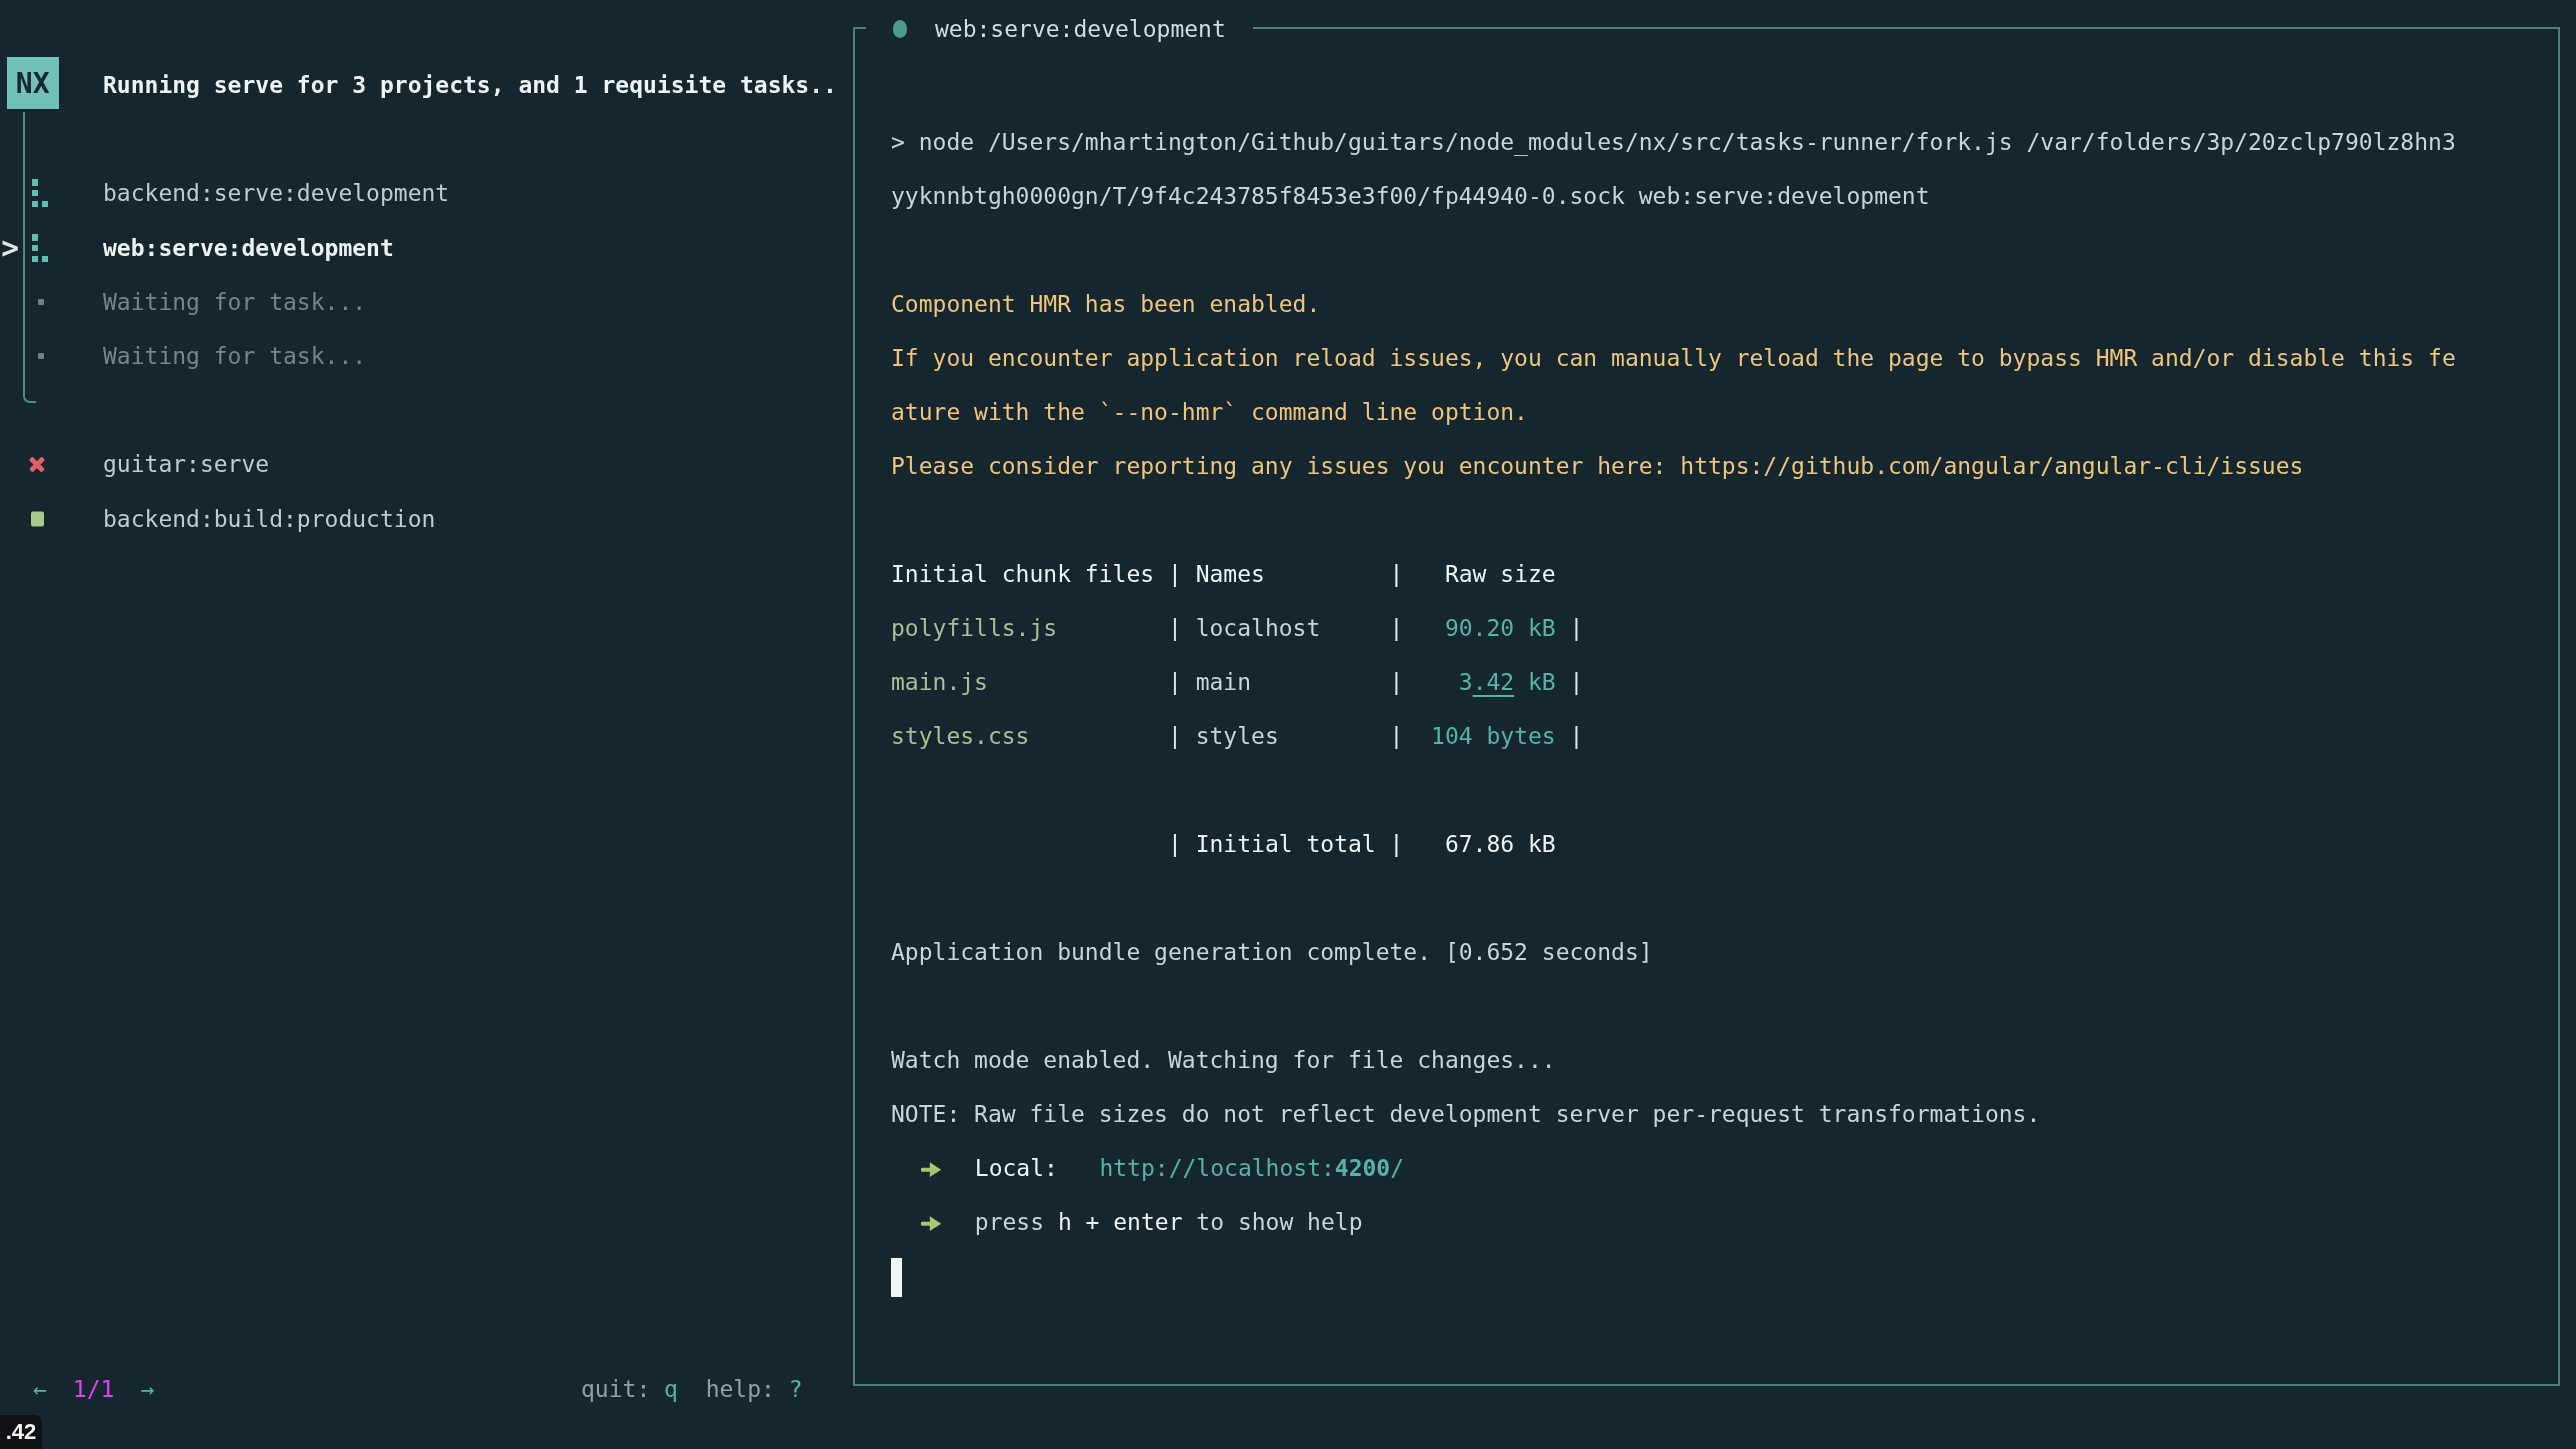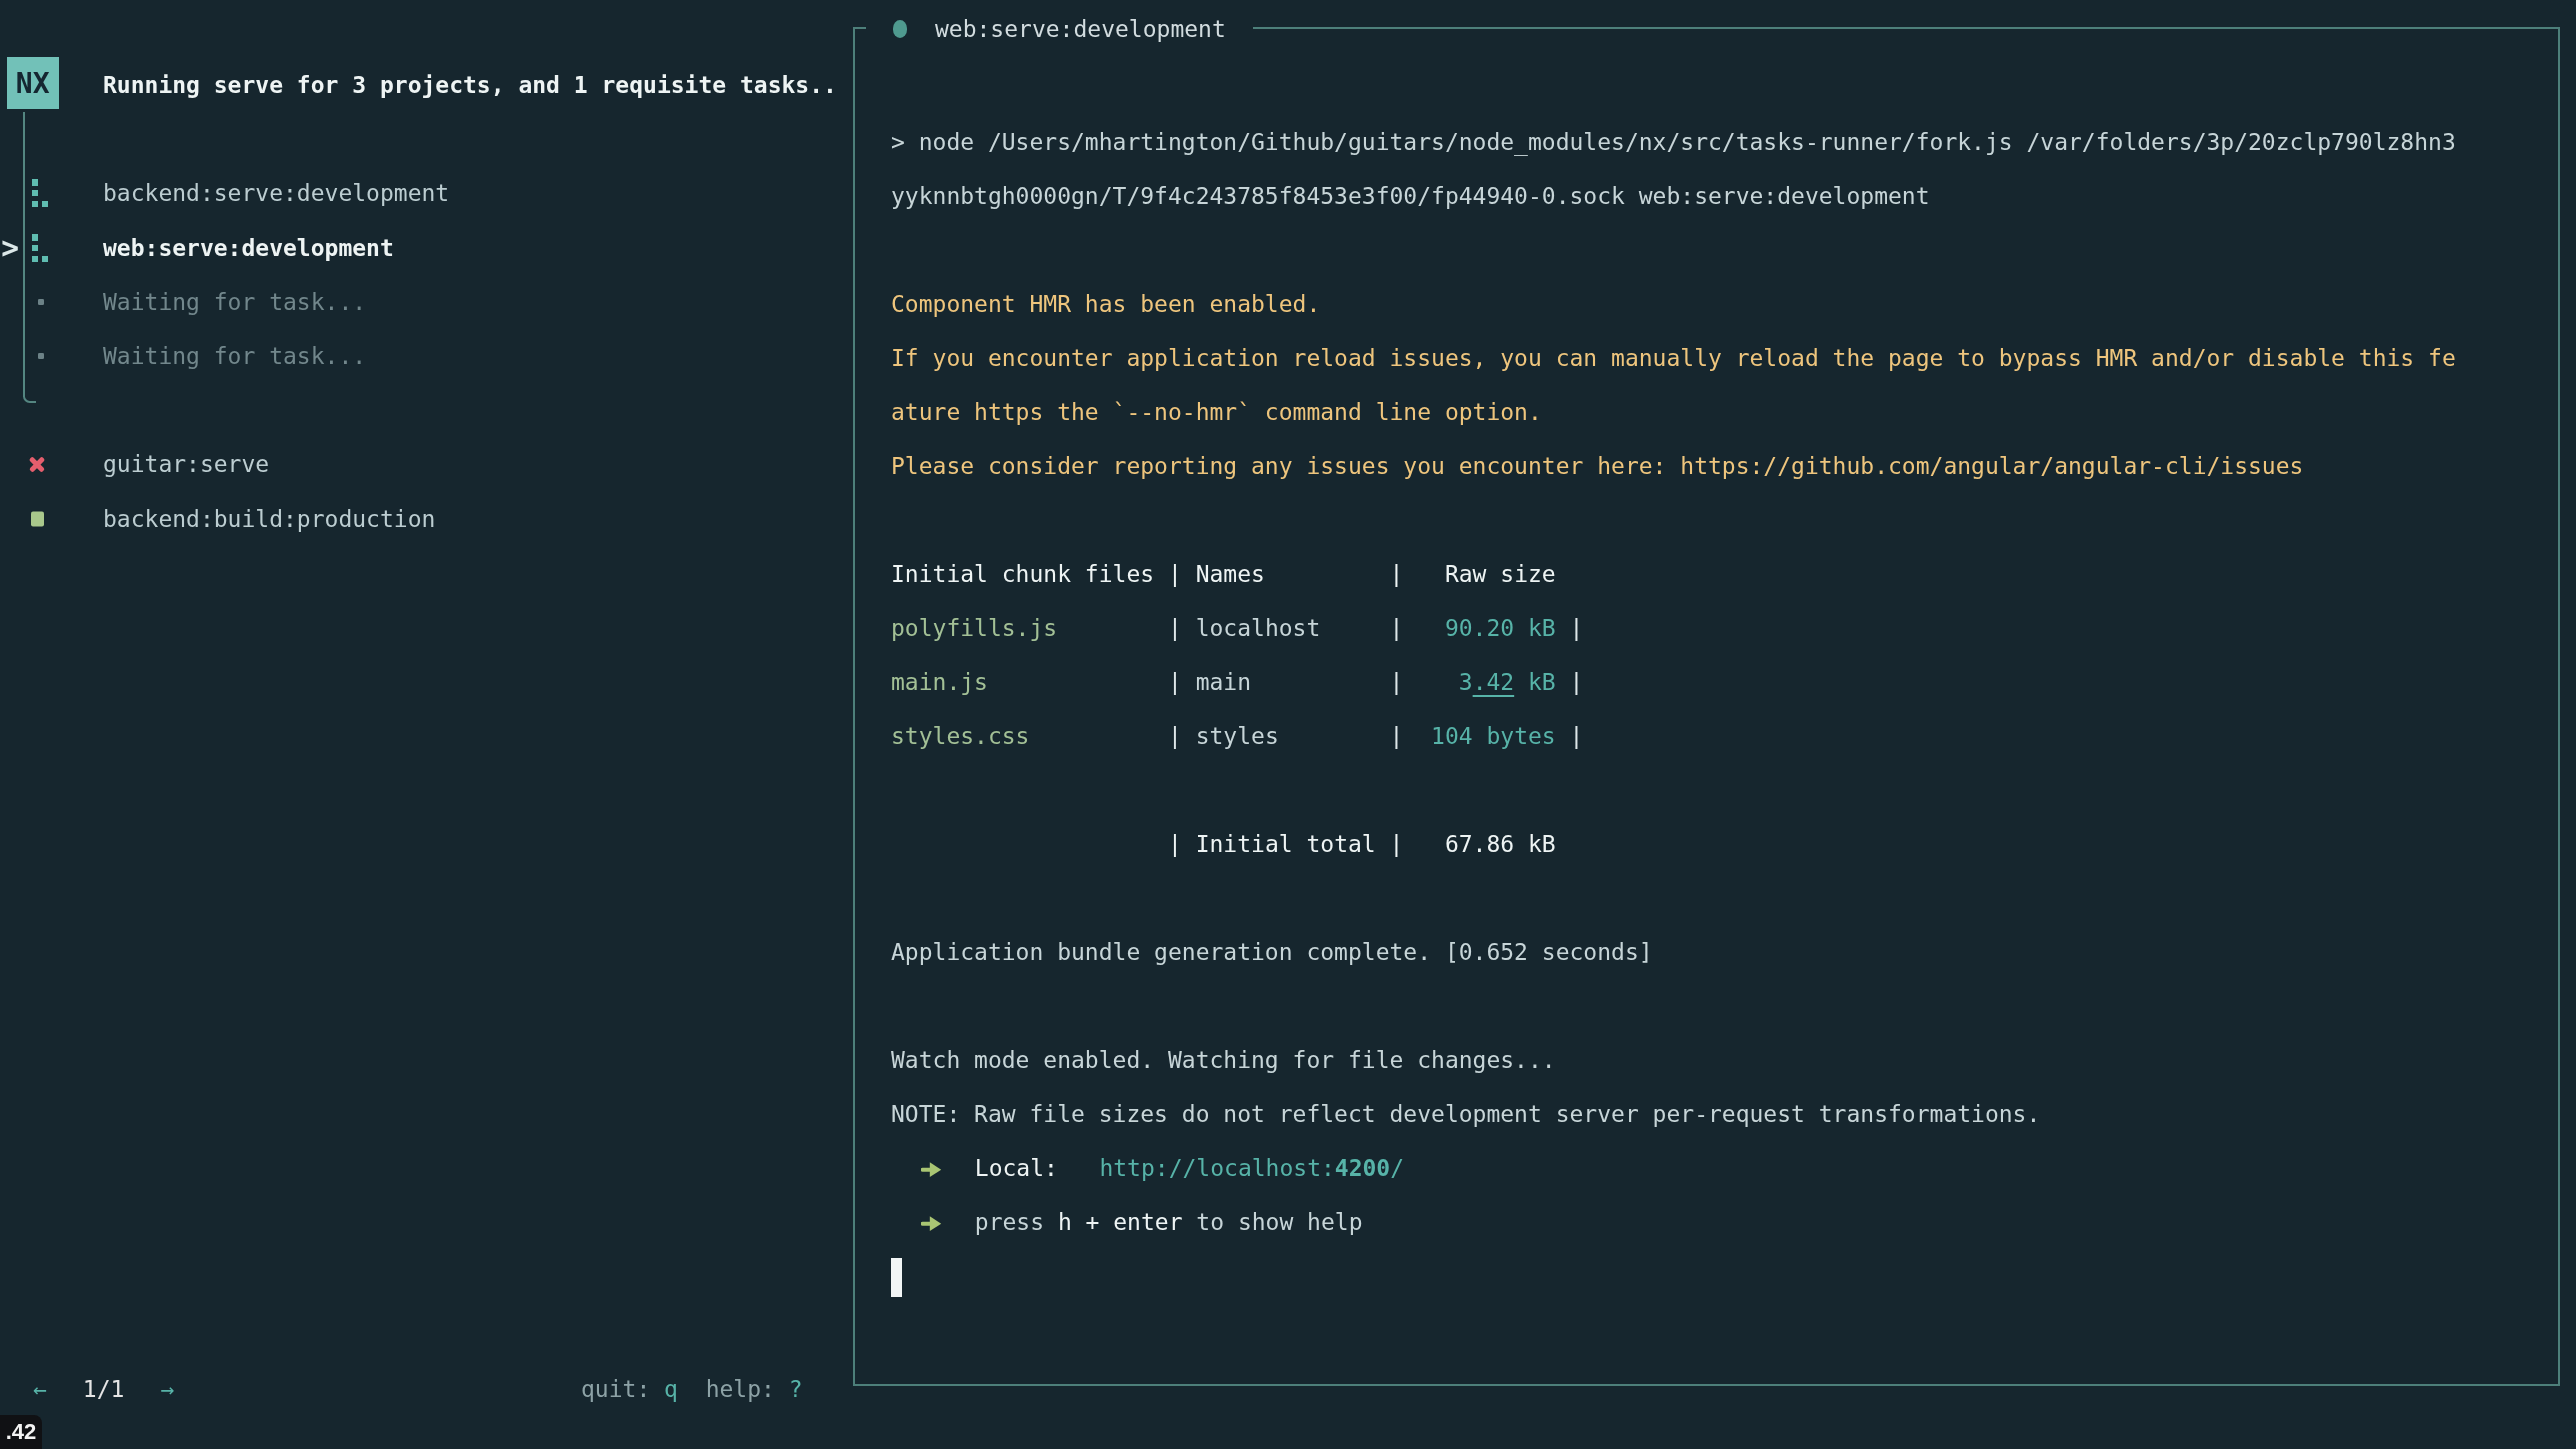--- a/index.html
+++ b/index.html
@@ -48,21 +48,21 @@
   .spinner i:nth-child(4){left:10px;top:21.5px}
   .wdot{position:absolute;left:38px;top:50%;transform:translateY(-50%);width:6px;height:6px;background:#6c8287;border-radius:1.3px}
   .xmark{position:absolute;left:28px;top:50%;transform:translateY(-50%);width:18px;height:18px}
   .xmark::before,.xmark::after{content:"";position:absolute;left:0;top:6.7px;width:18px;height:4.7px;background:var(--red);border-radius:2px}
   .xmark::before{transform:rotate(45deg)}
   .xmark::after{transform:rotate(-45deg)}
   .sq{position:absolute;left:31px;top:50%;transform:translateY(-50%);width:12.7px;height:14.8px;background:var(--green-sq);border-radius:2px}
 
   .pager{position:absolute;left:33px;top:1362px;height:54px;display:flex;align-items:center}
   .pager .arr{color:var(--teal)}
-  .pager .pg{color:#e5e5e5;margin:0 36px}
+  .pager .pg{color:#d946ef;margin:0 26px}
   .hints{position:absolute;left:581px;top:1362px;height:54px;display:flex;align-items:center;white-space:pre}
   .hints .k{color:var(--teal)}
   .hints .lab{color:#8da2a6}
 
   
   .panel{position:absolute;left:853px;top:27px;width:1707px;height:1359px;border:2px solid var(--panel-border)}
   .panel-title{position:absolute;top:-14.8px;left:10.7px;background:var(--bg);padding:0 27px;height:29.5px;
                display:flex;align-items:center;white-space:pre;color:#d2dcdf}
   .status-dot{width:14.8px;height:17.4px;border-radius:50%;background:#4f9a8f;margin-right:27.5px}
   .term{position:absolute;left:36px;top:86px;width:1630px}
@@ -148,21 +148,21 @@
       <span class="status-dot"></span>
       <span>web:serve:development</span>
     </div>
 
     <div class="term">
       <div class="tline">&gt; node /Users/mhartington/Github/guitars/node_modules/nx/src/tasks-runner/fork.js /var/folders/3p/20zclp790lz8hn3</div>
       <div class="tline">yyknnbtgh0000gn/T/9f4c243785f8453e3f00/fp44940-0.sock web:serve:development</div>
       <div class="tline"></div>
       <div class="tline yl">Component HMR has been enabled.</div>
       <div class="tline yl">If you encounter application reload issues, you can manually reload the page to bypass HMR and/or disable this fe</div>
-      <div class="tline yl">ature https the `--no-hmr` command line option.</div>
+      <div class="tline yl">ature with the `--no-hmr` command line option.</div>
       <div class="tline yl">Please consider reporting any issues you encounter here: https://github.com/angular/angular-cli/issues</div>
       <div class="tline"></div>
 
       <div class="tline b"><span>Initial chunk files </span><span>| </span><span>Names         </span><span>| </span><span>  Raw size</span></div>
 
       <div class="tline"><span class="gf">polyfills.js        </span><span class="pipe">| </span><span>localhost     </span><span class="pipe">| </span><span class="tl">  90.20 kB</span><span class="pipe"> |</span></div>
 
       <div class="tline"><span class="gf">main.js             </span><span class="pipe">| </span><span>main          </span><span class="pipe">| </span><span class="tl">   3</span><span class="tl u">.42</span><span class="tl"> kB</span><span class="pipe"> |</span></div>
 
       <div class="tline"><span class="gf">styles.css          </span><span class="pipe">| </span><span>styles        </span><span class="pipe">| </span><span class="tl"> 104 bytes</span><span class="pipe"> |</span></div>

